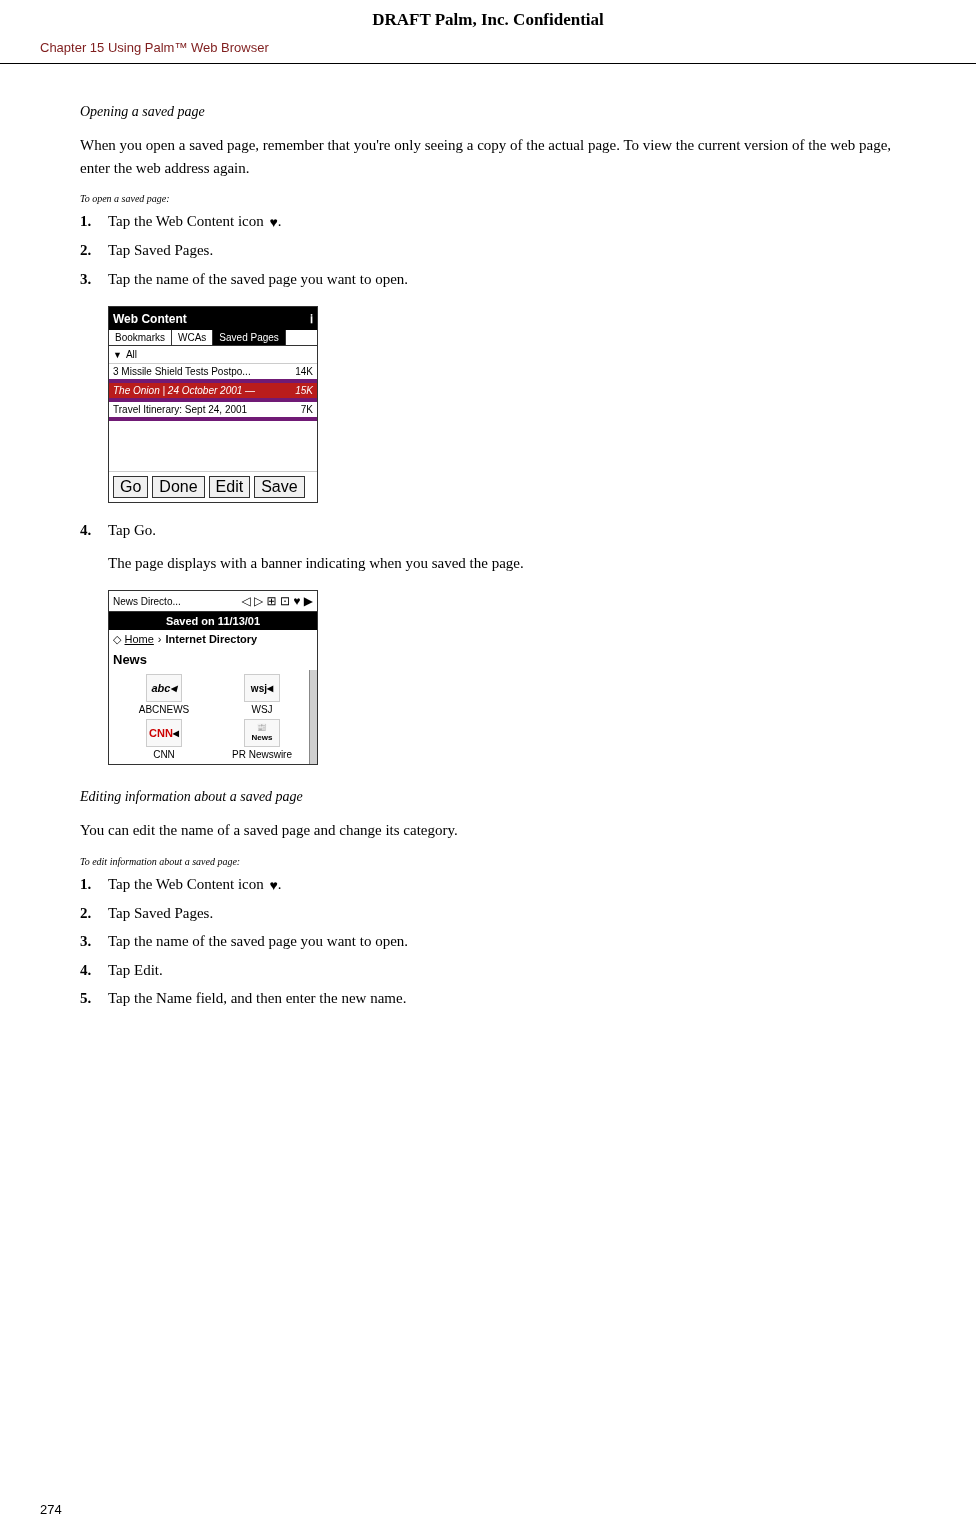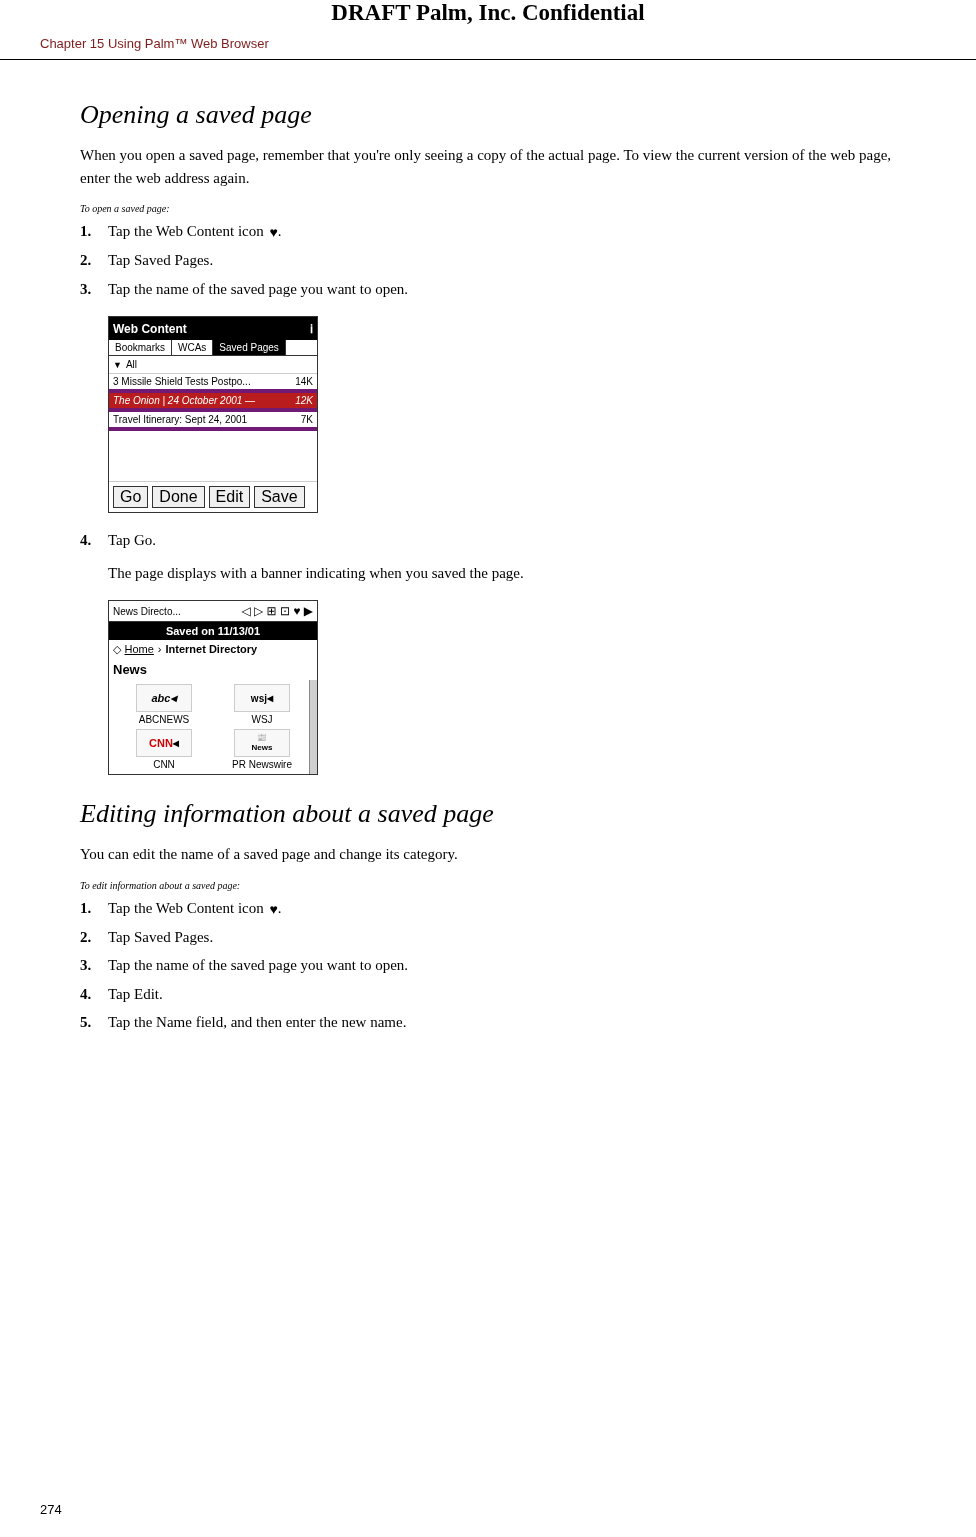--- a/index.html
+++ b/index.html
@@ -8,22 +8,22 @@
       background: #ffffff;
       width: 976px;
       min-height: 1537px;
       color: #000000;
       font-size: 15px;
     }
 
     
     .draft-header {
       text-align: center;
-      padding: 0 0 6px 0;
-      font-size: 23px;
+      padding: 10px 0 6px 0;
+      font-size: 17px;
       font-weight: bold;
       border-bottom: none;
     }
 
     
     .chapter-line {
       font-size: 13px;
       color: #7f1d1d;
       padding: 4px 40px 8px 40px;
       border-bottom: 1px solid #000;
@@ -32,21 +32,21 @@
 
     
     .page-content {
       padding: 20px 80px 40px 80px;
     }
 
     
     .section-heading {
       font-family: 'Palatino Linotype', Palatino, Georgia, serif;
       font-style: italic;
-      font-size: 26px;
+      font-size: 14px;
       font-weight: normal;
       margin-bottom: 14px;
       margin-top: 20px;
     }
 
     
     .body-text {
       font-family: Georgia, 'Times New Roman', serif;
       font-size: 15px;
       line-height: 1.5;
@@ -213,21 +213,21 @@
       gap: 4px;
       padding: 4px 8px;
     }
     .news-item {
       display: flex;
       flex-direction: column;
       align-items: center;
       font-size: 10px;
     }
     .news-logo {
-      width: 56px;
+      width: 36px;
       height: 28px;
       border: 1px solid #ccc;
       display: flex;
       align-items: center;
       justify-content: center;
       font-size: 9px;
       font-weight: bold;
       margin-bottom: 2px;
       background: #f8f8f8;
     }
@@ -311,21 +311,21 @@
         <span class="wc-filter-arrow">▼</span>
         <span>All</span>
       </div>
 
       <div class="wc-item">
         <span>3 Missile Shield Tests Postpo...</span>
         <span class="wc-item-size">14K</span>
       </div>
       <div class="wc-item selected">
         <span>The Onion | 24 October 2001 —</span>
-        <span class="wc-item-size">12K</span>
+        <span class="wc-item-size">15K</span>
       </div>
       <div class="wc-item">
         <span>Travel Itinerary: Sept 24, 2001</span>
         <span class="wc-item-size">7K</span>
       </div>
 
       <div style="height:50px;"></div>
 
       <div class="wc-buttons">
         <button class="wc-btn">Go</button>

